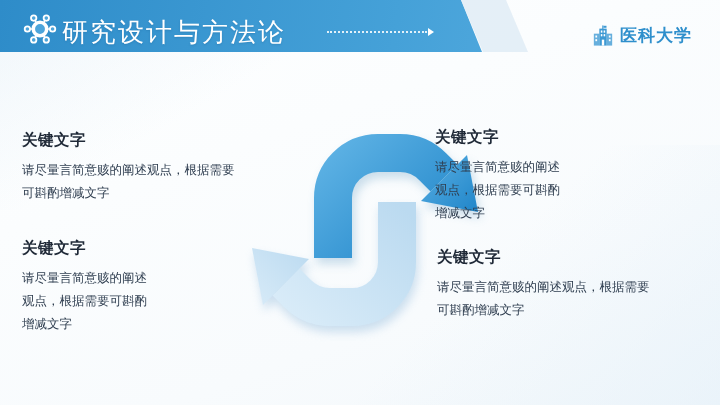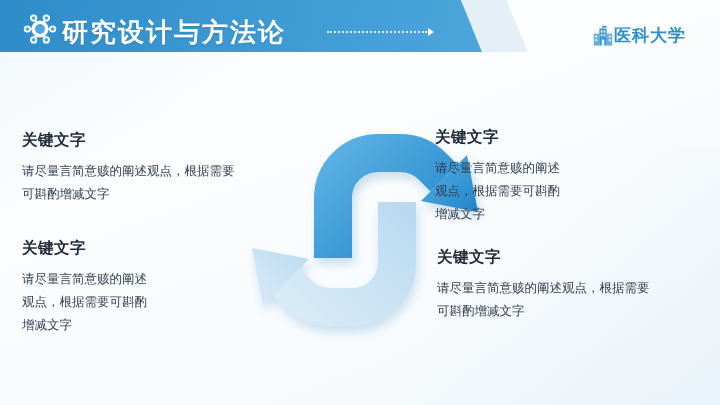--- a/index.html
+++ b/index.html
@@ -19,39 +19,39 @@
     background:linear-gradient(100deg,#2E8CC9 0%,#45A1D8 55%,#5FB2E4 100%);
     clip-path:polygon(0 0,461px 0,482px 52px,0 52px);
   }
   .banner-strip{
     position:absolute;left:0;top:0;width:720px;height:52px;
     background:#DEEBF5;opacity:.8;
     clip-path:polygon(461px 0,506px 0,528px 52px,483px 52px);
   }
   .banner-title{
     position:absolute;left:62px;top:15px;margin:0;
-    font-size:26px;font-weight:700;color:#ffffff;letter-spacing:2px;
+    font-size:26px;font-weight:400;color:#ffffff;letter-spacing:2px;
     text-shadow:0 1px 2px rgba(20,80,130,.25);white-space:nowrap;
   }
   .molecule{position:absolute;left:22px;top:11px;}
   .dotted-line{position:absolute;left:327px;top:31px;width:100px;height:0;
     border-top:2px dotted rgba(255,255,255,.85);}
   .dotted-line .tip{position:absolute;right:-7px;top:-5px;width:0;height:0;
     border-left:6px solid #ffffff;border-top:4px solid transparent;border-bottom:4px solid transparent;}
   
-  .logo{position:absolute;left:592px;top:24px;display:flex;align-items:center;}
+  .logo{position:absolute;left:592px;top:24px;display:flex;align-items:center;gap:6px;}
   .logo-name{font-size:17px;font-weight:700;color:#2E8FCC;letter-spacing:1px;white-space:nowrap;}
   
   .diagram{position:absolute;left:0;top:0;pointer-events:none;}
   .arrow-dark{filter:drop-shadow(3px 6px 5px rgba(31,115,170,.22));}
   .arrow-light{filter:drop-shadow(2px 6px 5px rgba(130,175,215,.38));}
   
   .block{position:absolute;}
   .block .heading{font-size:15.5px;font-weight:700;color:#1F2937;margin-bottom:9px;letter-spacing:.5px;}
-  .block .bodyline{font-size:12.5px;color:#2F3E50;line-height:23px;white-space:nowrap;}
+  .block .bodyline{font-size:12.5px;color:#2F3E50;line-height:23px;white-space:nowrap;font-family:Liberation Mono, monospace;}
   .block-tl{left:22px;top:130px;width:260px;}
   .block-tr{left:435px;top:127px;width:260px;}
   .block-bl{left:22px;top:238px;width:260px;}
   .block-br{left:437px;top:247px;width:260px;}
 </style>
 </head>
 <body>
 
 <div class="slide">
 

